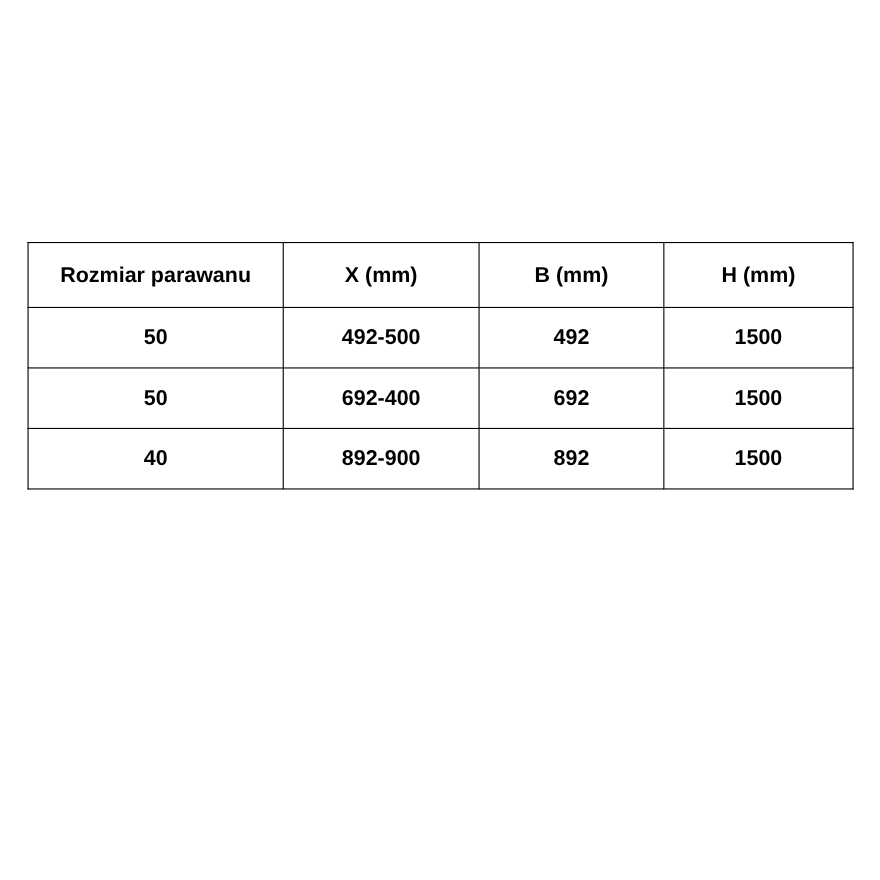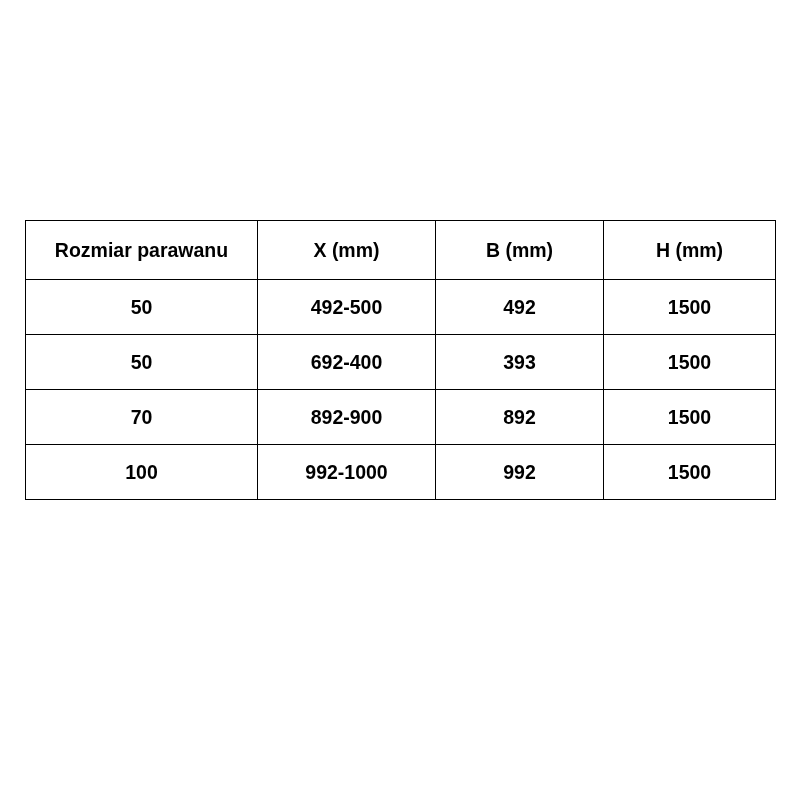--- a/index.html
+++ b/index.html
@@ -65,30 +65,24 @@
     <tbody>
       <tr>
         <td>50</td>
         <td>492-500</td>
         <td>492</td>
         <td>1500</td>
       </tr>
       <tr>
         <td>50</td>
         <td>692-400</td>
-        <td>393</td>
+        <td>692</td>
         <td>1500</td>
       </tr>
       <tr>
-        <td>70</td>
+        <td>40</td>
         <td>892-900</td>
         <td>892</td>
-        <td>1500</td>
-      </tr>
-      <tr>
-        <td>100</td>
-        <td>992-1000</td>
-        <td>992</td>
         <td>1500</td>
       </tr>
     </tbody>
   </table>
 </div>
 
 </body></html>

